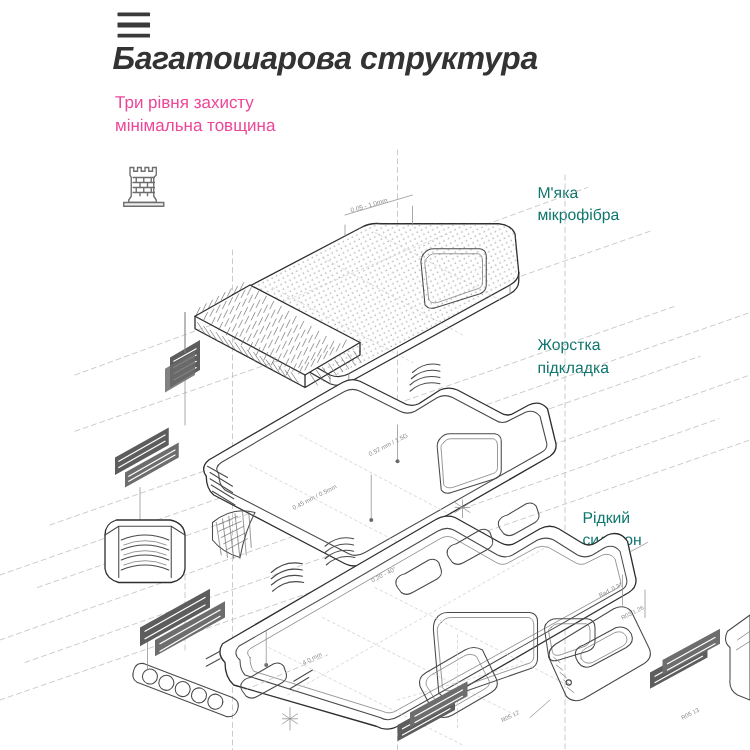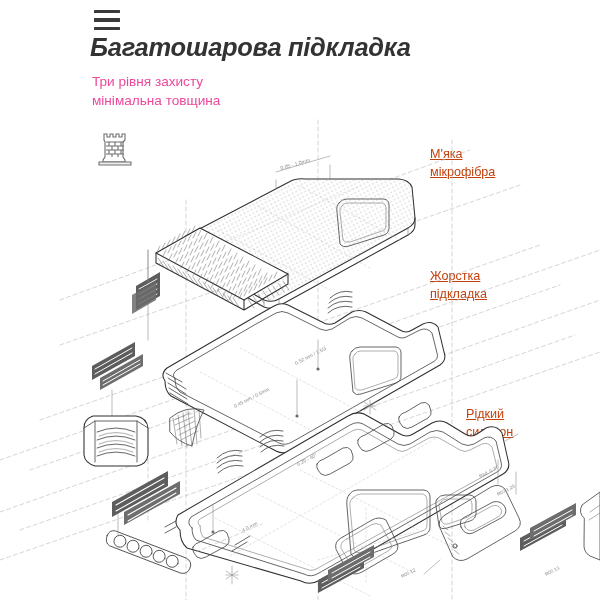--- a/index.html
+++ b/index.html
@@ -39,44 +39,43 @@
     color:#ec4899;
     white-space:pre-line;
   }
 
   .rook{position:absolute;left:93px;top:128px;width:44px;height:42px;}
 
   
   .lbl{
     position:absolute;
     font-size:12.6px;line-height:1.42;
-    color:#c2410c;
+    color:#0f766e;
     white-space:pre-line;
-    text-decoration:underline;
   }
   .lbl.l1{left:430px;top:146px;}
   .lbl.l2{left:430px;top:268px;}
   .lbl.l3{left:430px;top:406px;margin-left:36px;}
 
   
   .draw{position:absolute;left:0;top:0;width:600px;height:600px;}
   .draw svg{display:block;}
 </style>
 </head>
 <body>
 
 <div class="page">
 
   <div class="menu-btn">
     <i></i>
     <i></i>
     <i></i>
   </div>
 
-  <div class="title">Багатошарова підкладка</div>
+  <div class="title">Багатошарова структура</div>
   <div class="subtitle">Три рівня захисту
 мінімальна товщина</div>
 
   <div class="rook">
     <svg viewBox="0 0 44 42" width="44" height="42" fill="none" stroke="#6e6e6e" stroke-width="1.1">
       <path d="M11 6h3v3h3V6h3v3h3V6h3v3h3V6h3v6l-2 2v15l2 3v2H10v-2l2-3V14l-1-2z" fill="#fff"></path>
       <path d="M13 14h18M13 18h18M13 22h18M13 26h18"></path>
       <path d="M16 14v4M22 14v4M28 14v4M19 18v4M25 18v4M16 22v4M22 22v4M28 22v4M19 26v3M25 26v3"></path>
       <path d="M6 34h32v3H6z" fill="#efefef"></path>
     </svg>

